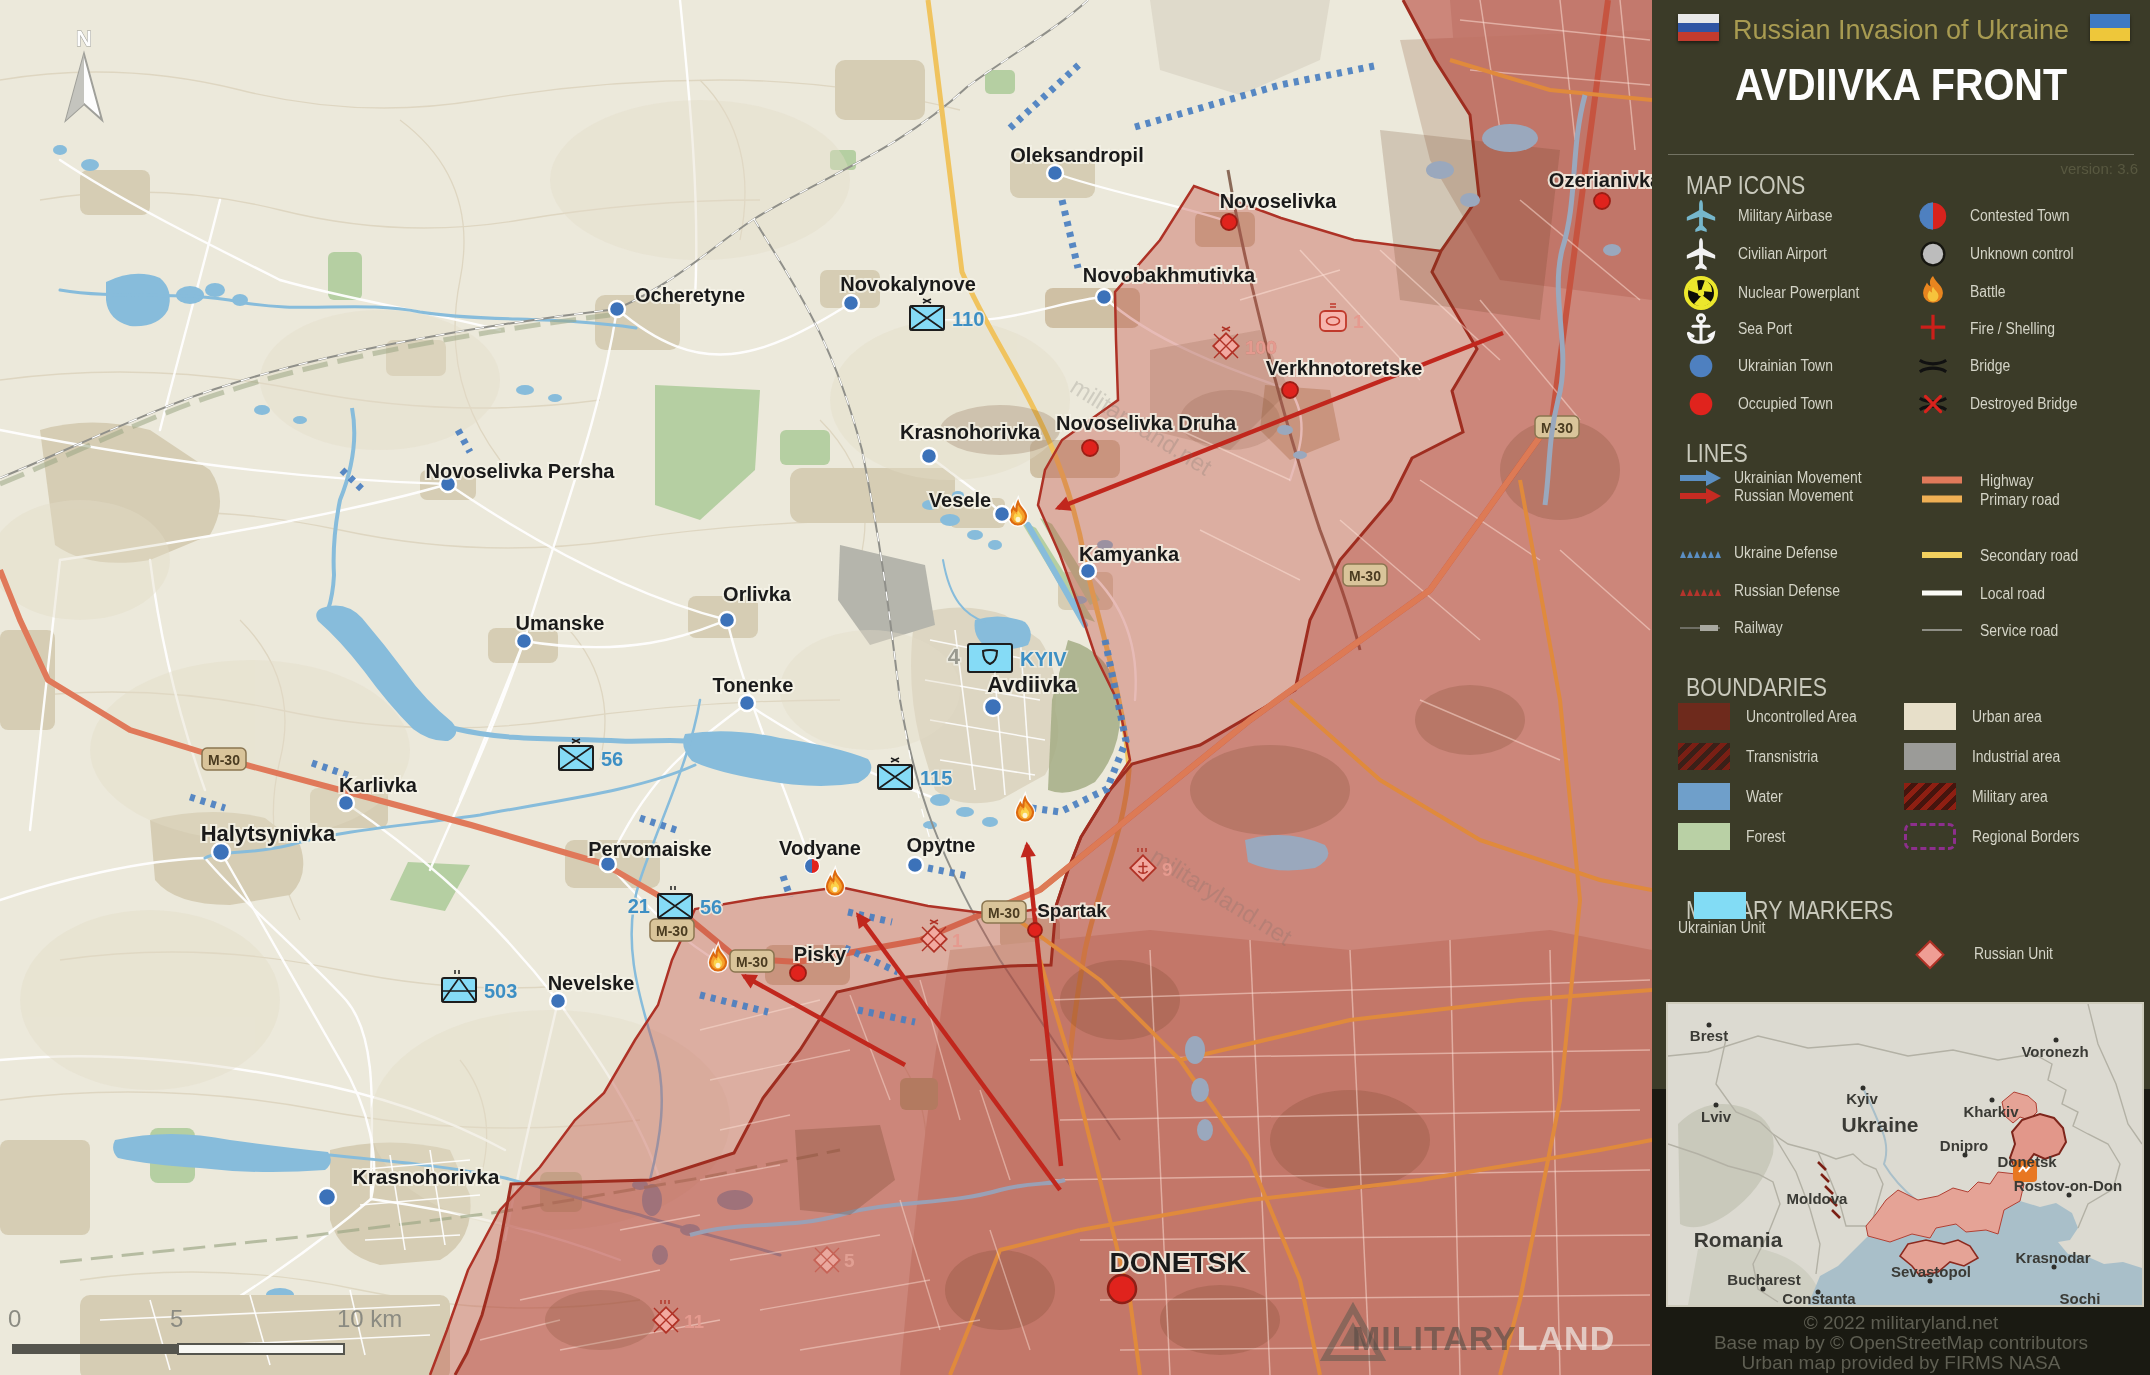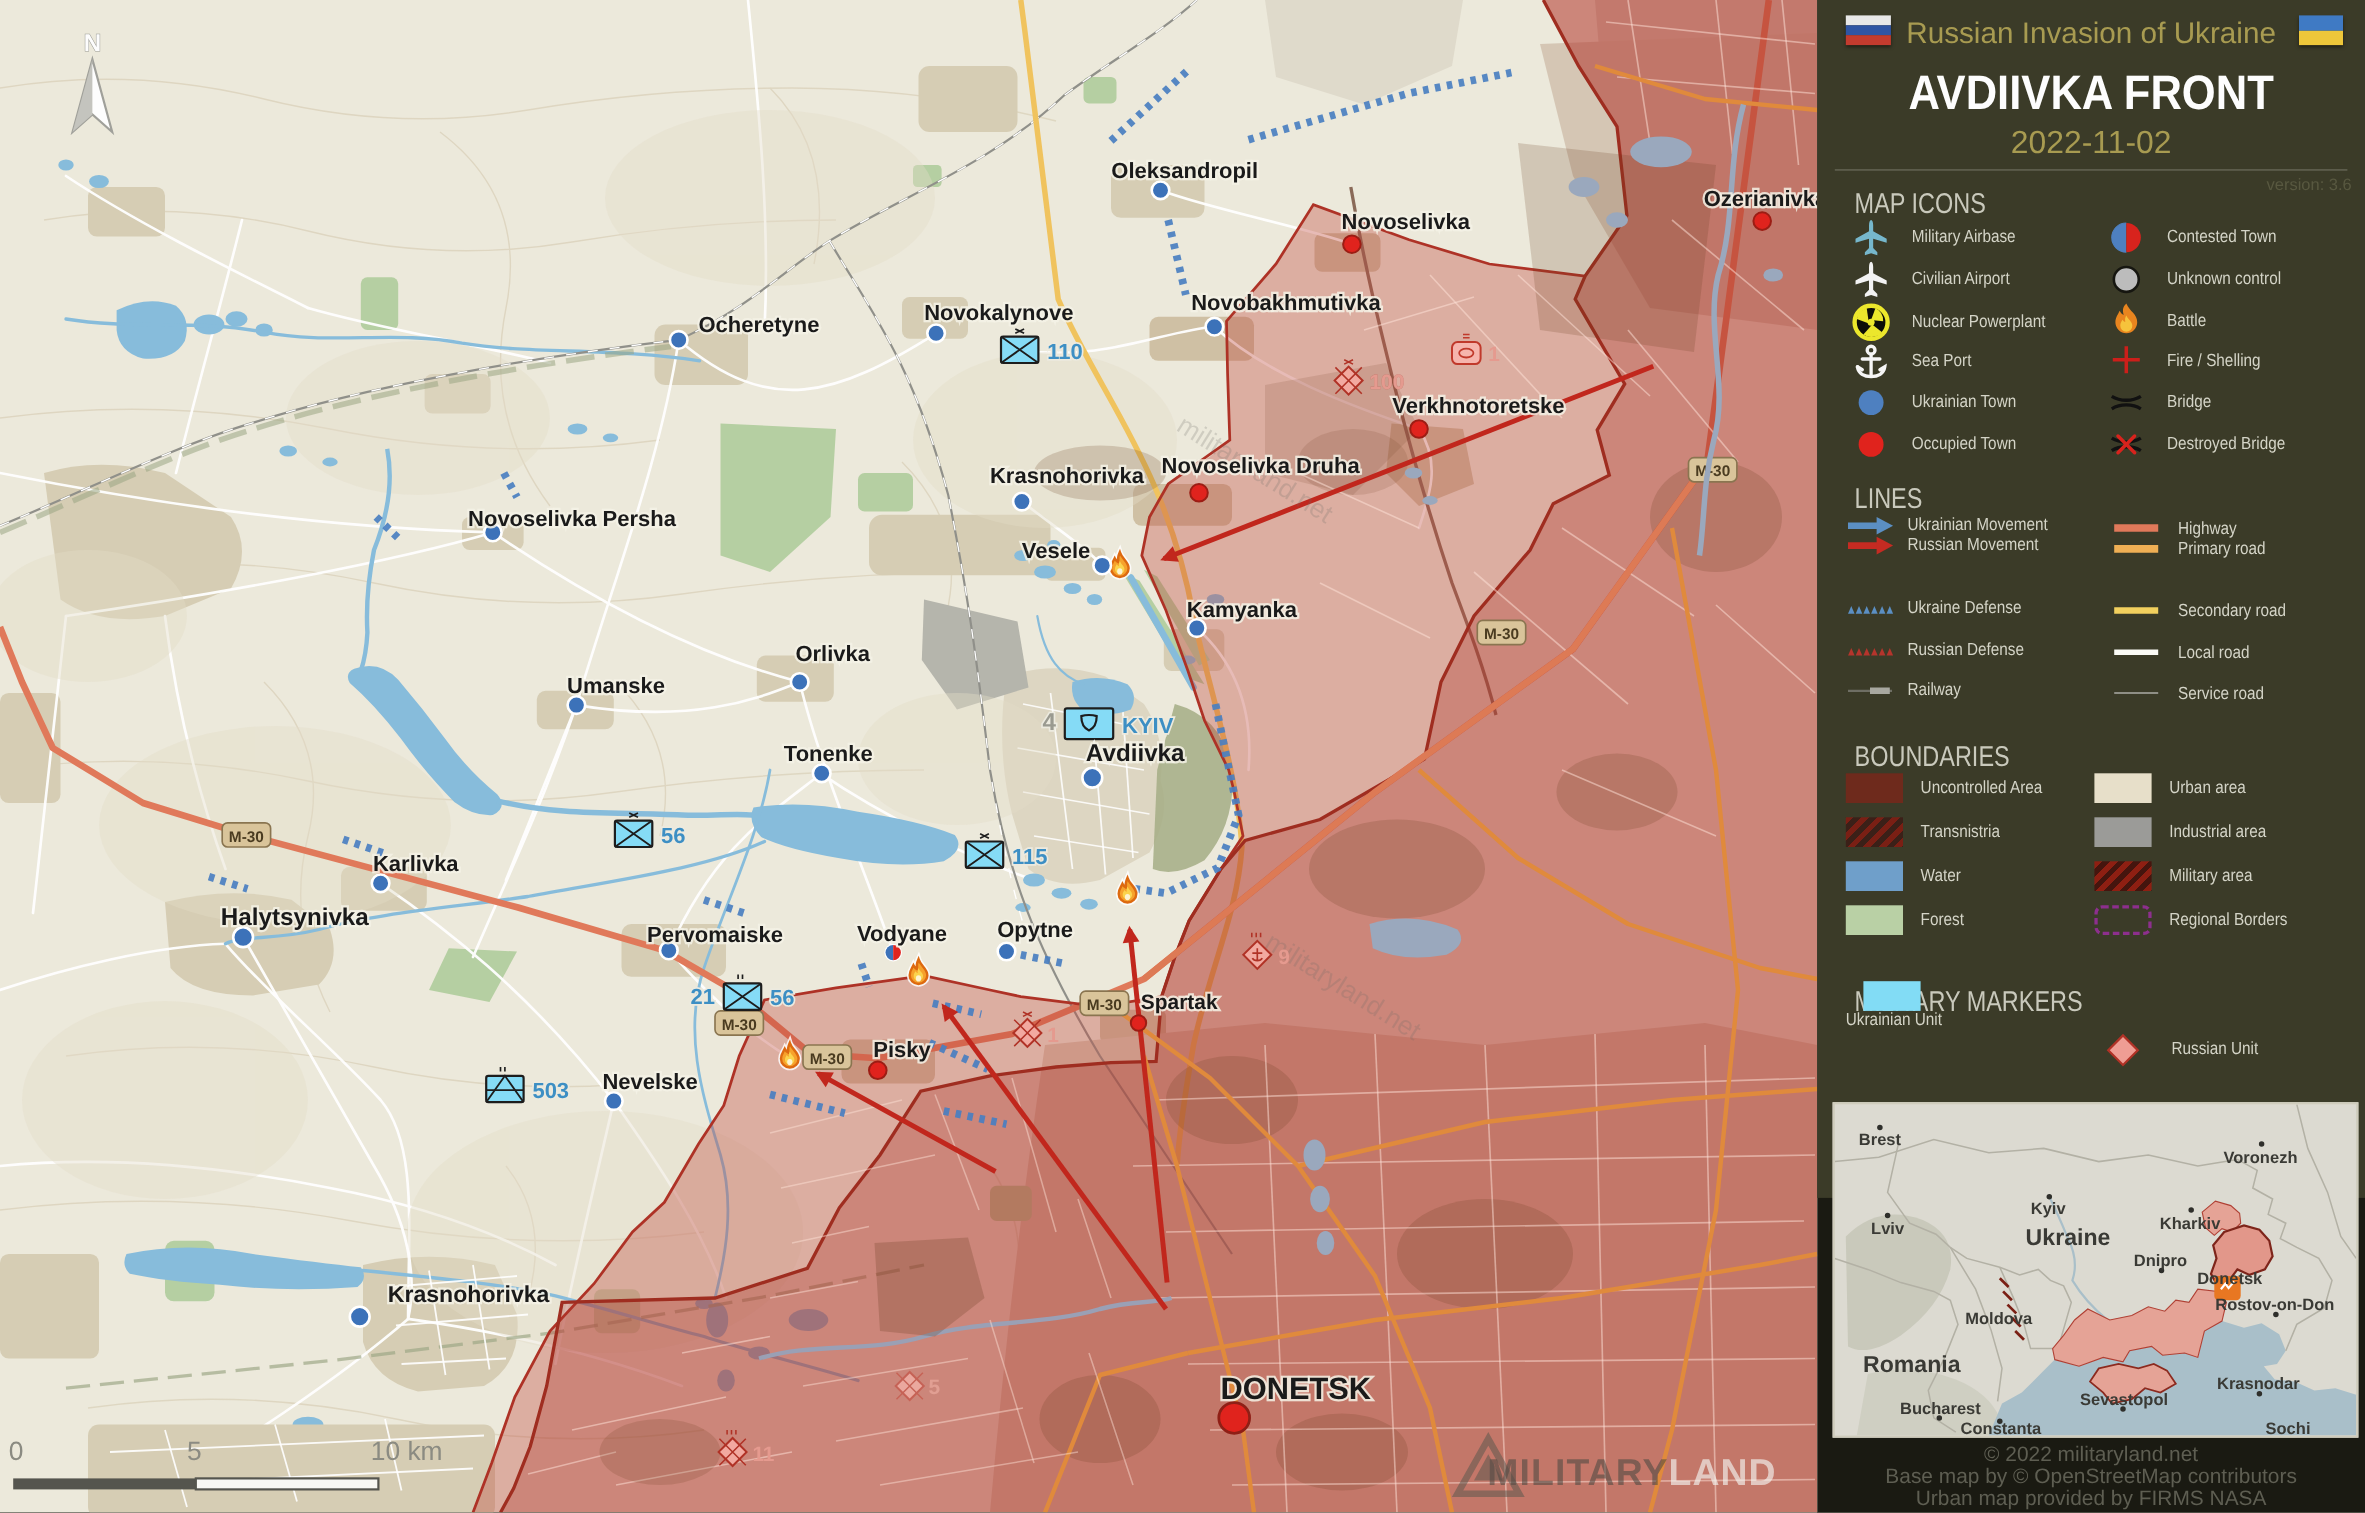--- a/index.html
+++ b/index.html
@@ -560,21 +560,20 @@
 <div style="height:9px;background:#e8e8e8"></div>
         <div style="height:9px;background:#2f55a4"></div>
         <div style="height:9px;background:#c33b2e"></div>
       </div>
 <div style="position:absolute;left:438px;top:14px;width:40px;height:27px;box-shadow:0 2px 3px rgba(0,0,0,.5);">
 <div style="height:13.5px;background:#3f7ac4"></div>
         <div style="height:13.5px;background:#eec73a"></div>
       </div>
 <div style="position:absolute;left:0;top:15px;width:100%;text-align:center;color:#a89b51;font-size:27px;">Russian Invasion of Ukraine</div>
 <div style="position:absolute;left:0;top:60px;width:100%;text-align:center;color:#fdfdfd;font-size:44px;font-weight:bold;transform:scaleX(.9);">AVDIIVKA FRONT</div>
-<div style="position:absolute;left:0;top:114px;width:100%;text-align:center;color:#a89b51;font-size:29px;">2022-11-02</div>
 <div style="position:absolute;left:16px;top:154px;width:466px;height:1px;background:rgba(220,220,210,.35);"></div>
 <div style="position:absolute;right:12px;top:160px;font-size:15px;color:#585840;">version: 3.6</div>
 
 <div class="hd" style="left:34px;top:170px;">MAP ICONS</div>
 <div class="it" style="left:26px;top:199px;">
         <span class="ic">
           <svg width="34" height="34" viewBox="0 0 36 36">
             <path d="M18 1c1.2 0 2 2.5 2 5v6l13 7v4l-13-4v9l4 4v3l-6-2-6 2v-3l4-4v-9L3 23v-4l13-7V6c0-2.5.8-5 2-5z" fill="#76b7cc"></path>
           </svg>
         </span>

